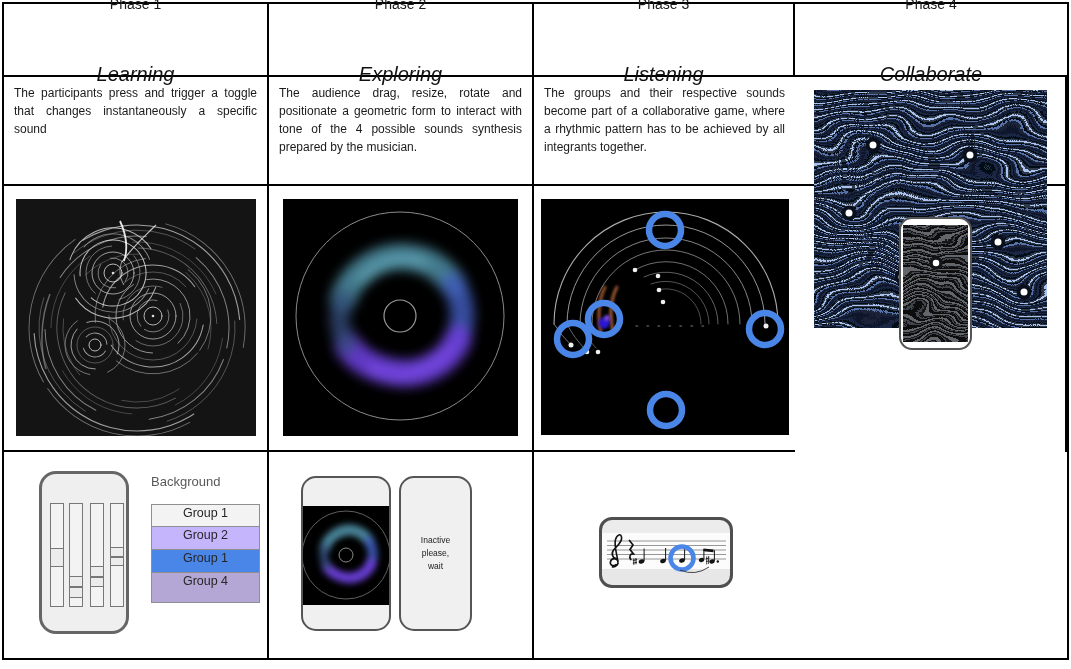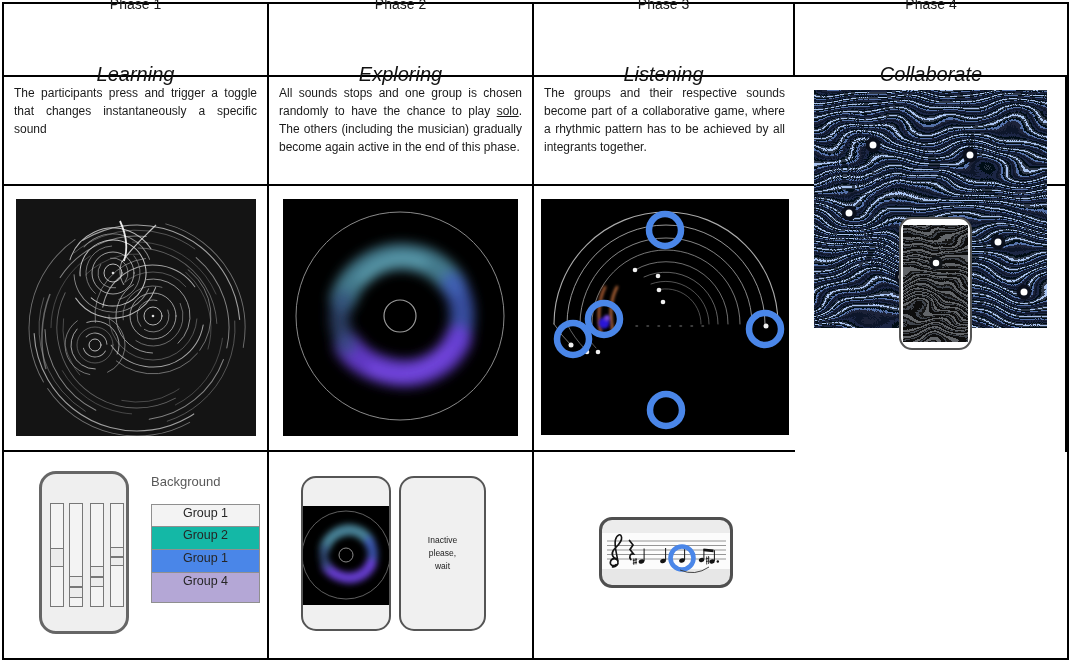--- a/index.html
+++ b/index.html
@@ -21,21 +21,21 @@
   .p1-phone{left:104px;top:31px;width:73px;height:133px;}
   .p1-screen{position:absolute;left:2px;right:2px;top:6px;bottom:6px;background:#0b0c0e;overflow:hidden;}
   .p2-phone{left:35px;top:19px;width:90px;height:163px;border:3px solid #666;border-radius:17px;background:#efefef;}
   .track{position:absolute;top:29px;height:104px;width:14px;border:1.5px solid #777;background:#f3f3f3;box-sizing:border-box;}
   .handle{position:absolute;left:-1.5px;width:14px;border:1.5px solid #777;background:#ececec;box-sizing:border-box;}
   .bg-label{position:absolute;left:147px;top:22px;width:110px;text-align:left;font-size:13px;color:#595959;}
   .gbtn{position:absolute;left:147px;width:109px;height:31px;border:1px solid #8f8f8f;box-sizing:border-box;
         font-size:12.5px;color:#262626;text-align:center;line-height:17px;}
   .p3-phone-a{left:32px;top:24px;width:90px;height:155px;border-radius:15px;background:#f0f0f0;}
   .p3-screen{position:absolute;left:0;right:0;top:28px;height:99px;background:#000;overflow:hidden;}
-  .p3-phone-b{left:130px;top:24px;width:87px;height:155px;border-radius:15px;background:#f0f0f0;
+  .p3-phone-b{left:130px;top:24px;width:73px;height:155px;border-radius:15px;background:#f0f0f0;
               display:flex;align-items:center;justify-content:center;}
   .inactive-text{font-size:8.5px;line-height:1.55;color:#222;text-align:center;}
   .inactive-text span{display:block;}
   .p4-box{left:65px;top:65px;width:134px;height:71px;border:3px solid #4f4f4f;border-radius:13px;box-sizing:border-box;
           background:linear-gradient(#ececec 0 20%,#fcfcfc 20% 76%,#e7e7e7 76%);overflow:hidden;position:absolute;}
 </style>
 </head>
 <body>
 
 <div class="table">
@@ -51,21 +51,21 @@
   <div class="cell head">
     <div class="phase-label">Phase 3</div>
     <div class="phase-name">Listening</div>
   </div>
   <div class="cell head last-col">
     <div class="phase-label">Phase 4</div>
     <div class="phase-name">Collaborate</div>
   </div>
 
   <div class="cell desc">The participants press and trigger a toggle that changes instantaneously a specific sound</div>
-  <div class="cell desc"><span>All sounds stops and one group is chosen randomly to have the chance to play </span><span class="u">solo</span><span>. The others (including the musician) gradually become again active in the end of this phase.</span></div>
+  <div class="cell desc">The audience drag, resize, rotate and positionate a geometric form to interact with tone of the 4 possible sounds synthesis prepared by the musician.</div>
   <div class="cell desc last-col">The groups and their respective sounds become part of a collaborative game, where a rhythmic pattern has to be achieved by all integrants together.</div>
 
   <div class="cell imgcell">
     <svg class="figure" width="233" height="238" viewBox="0 0 233 238">
       <defs>
         <pattern id="p1s" width="260" height="9" patternUnits="userSpaceOnUse">
           <rect width="260" height="9" fill="#060a12"></rect>
           <path d="M0,1.5 H260" stroke="#a9c3ee" stroke-width="1.7"></path>
           <path d="M0,4.6 H260" stroke="#5571a8" stroke-width="1.2"></path>
           <path d="M0,7.2 H260" stroke="#283a63" stroke-width="0.9"></path>
@@ -249,21 +249,21 @@
         <div class="handle" style="top:62px;height:10.5px;"></div>
         <div class="handle" style="top:72.5px;height:10.5px;"></div>
       </div>
       <div class="track" style="left:68px;">
         <div class="handle" style="top:43px;height:9.5px;"></div>
         <div class="handle" style="top:52.5px;height:9.5px;"></div>
       </div>
     </div>
     <div class="bg-label">Background</div>
     <div class="gbtn" style="top: 52px; background: rgb(243, 243, 243);">Group 1</div>
-    <div class="gbtn" style="top: 74px; background: #14b8a6;">Group 2</div>
+    <div class="gbtn" style="top: 74px; background: #c4b5fd;">Group 2</div>
     <div class="gbtn" style="top: 97px; background: rgb(74, 134, 232);">Group 1</div>
     <div class="gbtn" style="top: 120px; background: rgb(180, 167, 214);">Group 4</div>
   </div>
 
   <div class="cell last-row">
     <div class="phone p3-phone-a">
       <div class="p3-screen">
         <svg width="86" height="99" viewBox="0 0 86 99">
           <defs>
             <filter id="m3b" x="-60%" y="-60%" width="220%" height="220%">

